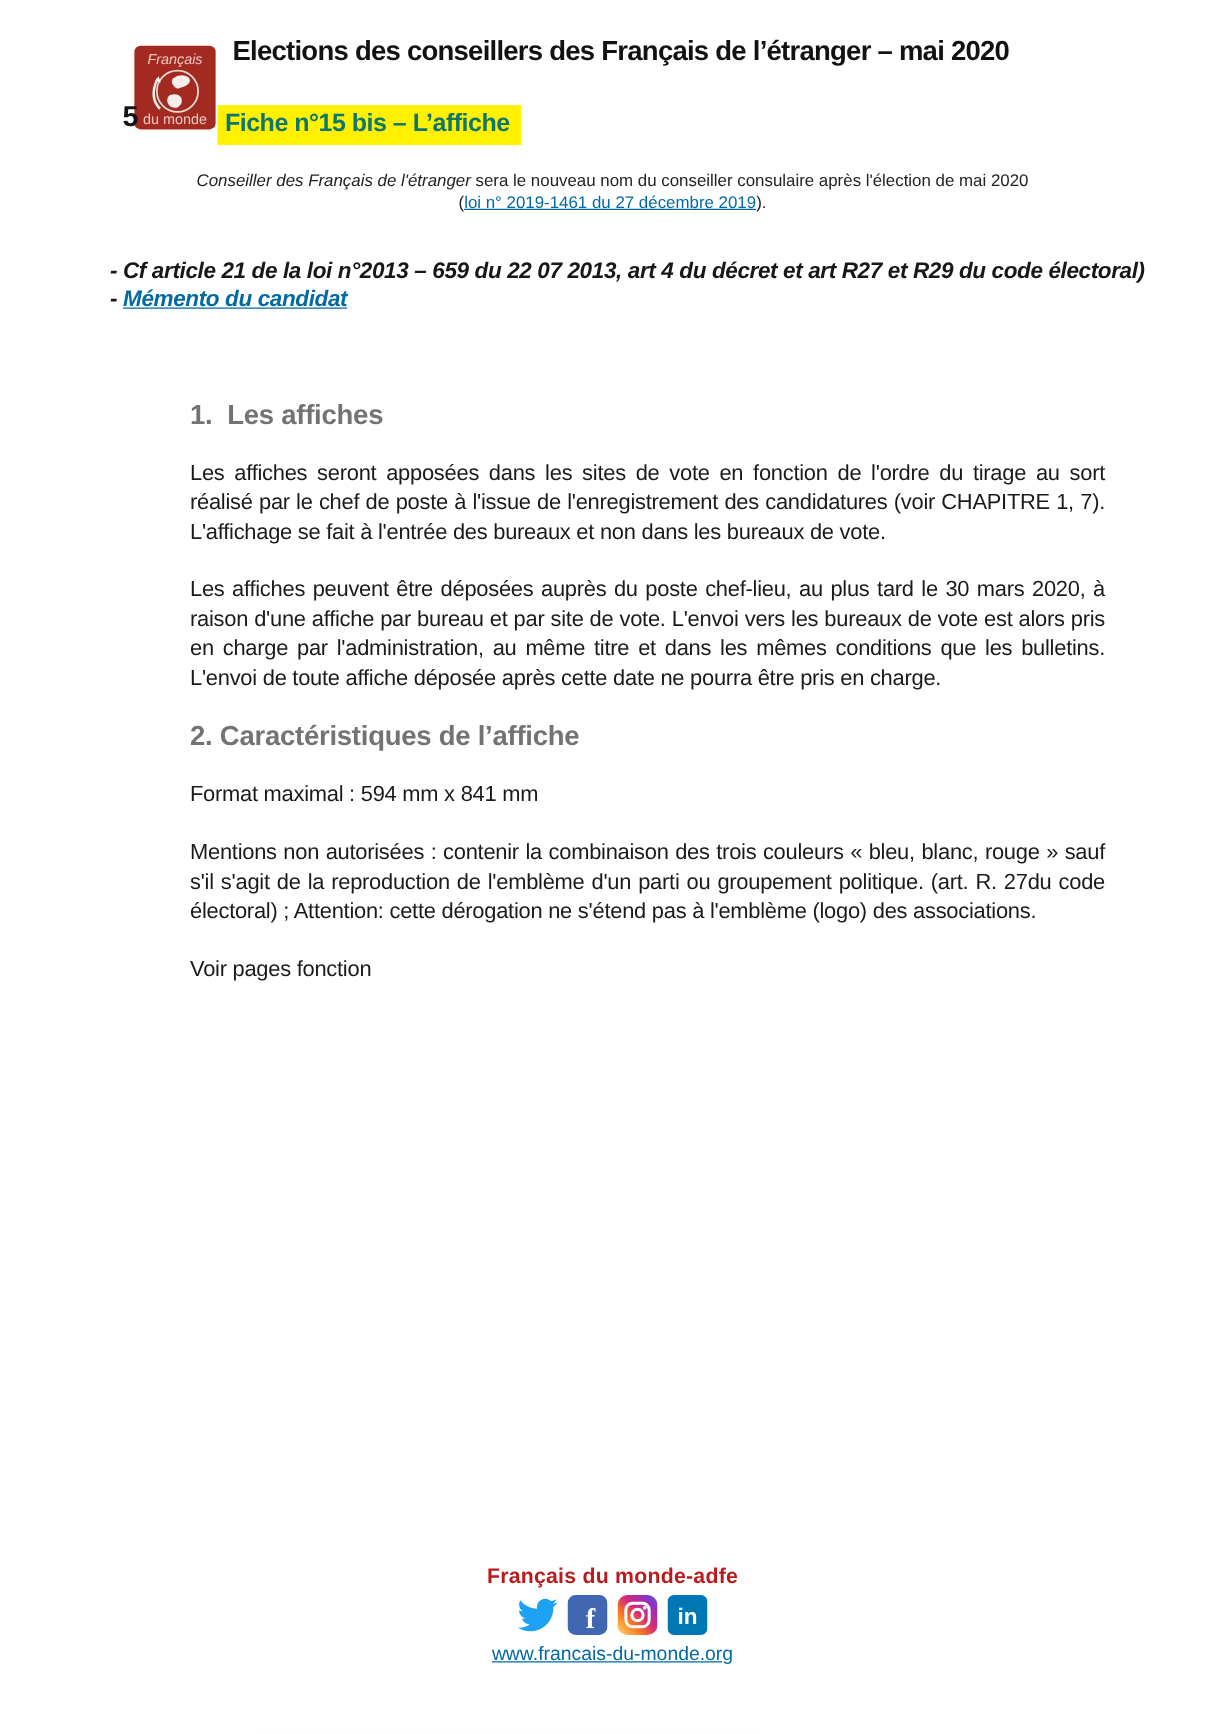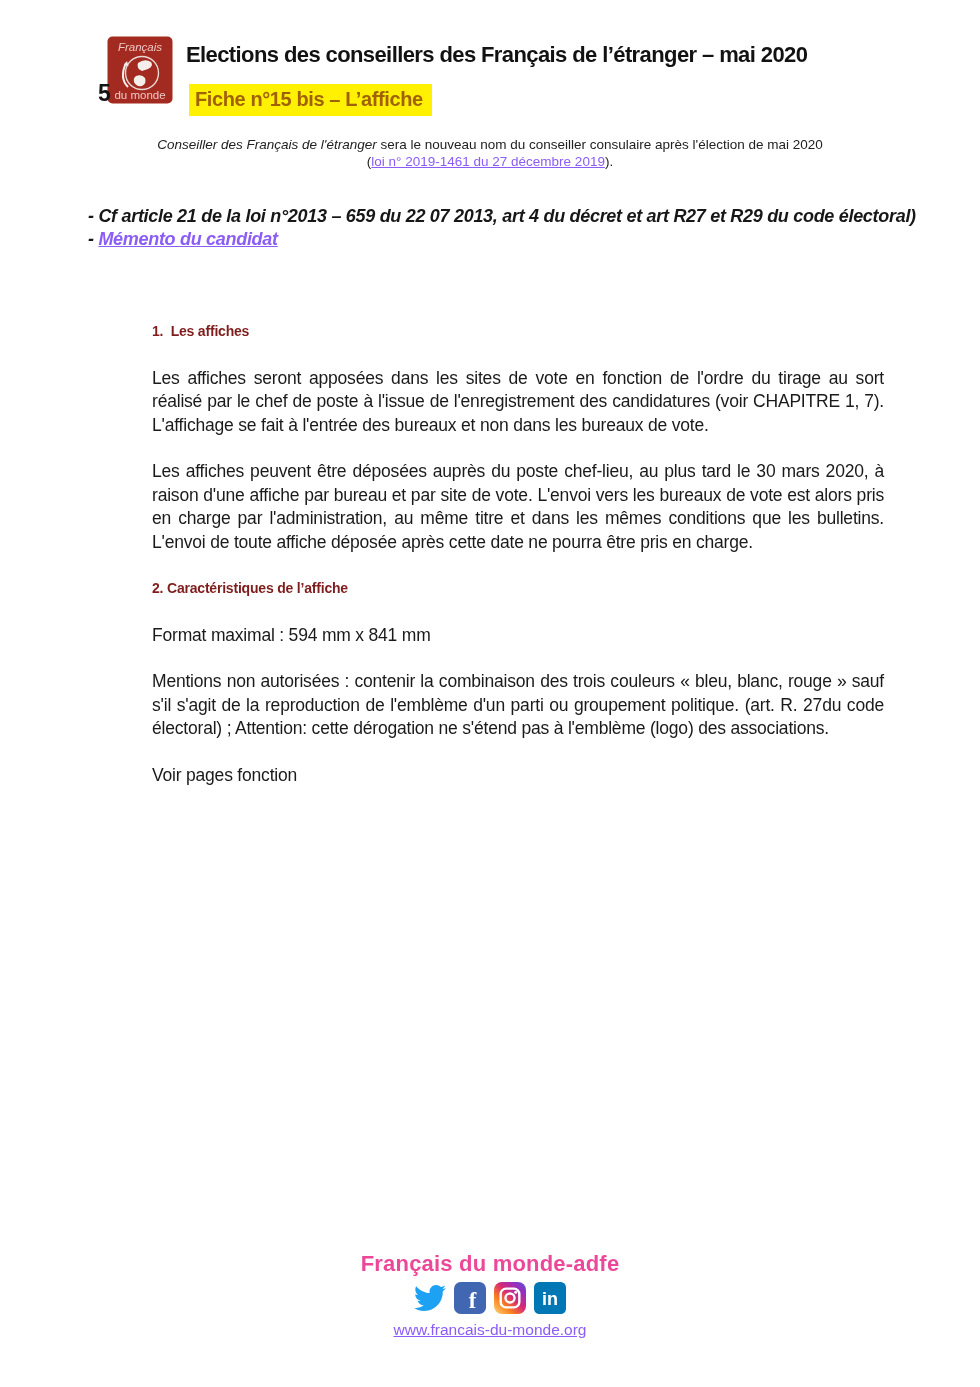--- a/index.html
+++ b/index.html
@@ -9,60 +9,60 @@
     overflow:hidden;
   }
   .page{position:absolute;inset:0;background:#FFFFFF;}
 
   
   .logo{position:absolute;left:107px;top:36px;width:80px;height:68px;}
   .page-number{
     position:absolute;left:98px;top:80px;font-size:23px;font-weight:700;color:#141414;
   }
   .doc-title{
-    position:absolute;left:186px;top:42px;margin:0;
+    position:absolute;left:186px;top:28px;margin:0;
     font-size:22px;font-weight:700;letter-spacing:-0.6px;color:#121212;white-space:nowrap;
   }
   .fiche-highlight{
-    position:absolute;left:189px;top:84px;
-    background:#FFF100;color:#a16207;
+    position:absolute;left:174px;top:84px;
+    background:#FFF100;color:#0f766e;
     font-size:20px;font-weight:700;letter-spacing:-0.4px;
     padding:4px 9px 5px 6px;white-space:nowrap;
   }
   .note{
     position:absolute;left:0;right:0;top:136px;margin:0;text-align:center;
     font-size:13.5px;line-height:17px;color:#222;
   }
   .note .it{font-style:italic;}
-  a.doc-link{color:#8b5cf6;text-decoration:underline;cursor:pointer;}
+  a.doc-link{color:#0369a1;text-decoration:underline;cursor:pointer;}
 
   
   .refs{
     position:absolute;left:88px;top:205px;margin:0;
     font-size:18px;font-weight:700;font-style:italic;letter-spacing:-0.3px;
     line-height:23px;color:#171717;
   }
 
   
   .content{
     position:absolute;left:152px;top:320px;width:748px;
     font-size:17.5px;letter-spacing:-0.2px;line-height:23.5px;color:#1A1A1A;
   }
   .sec-heading{
-    margin:0 0 23px 0;font-size:14px;font-weight:700;white-space:pre-wrap;color:#7f1d1d;
+    margin:0 0 23px 0;font-size:22px;font-weight:700;white-space:pre-wrap;color:#737373;
   }
   .content p{margin:0 16px 23px 0;text-align:justify;}
   .content p.noj{text-align:left;}
 
   
   .footer{
     position:absolute;left:0;right:0;top:1251px;text-align:center;
   }
   .footer-brand{
-    margin:0 0 5px 0;font-size:22px;font-weight:700;color:#ec4899;letter-spacing:0.2px;
+    margin:0 0 5px 0;font-size:17px;font-weight:700;color:#b91c1c;letter-spacing:0.2px;
   }
   .social-row{display:flex;justify-content:center;align-items:center;gap:8px;margin:0 0 7px 0;}
   .social-row .sicon{display:inline-block;width:32px;height:32px;cursor:pointer;}
   .social-row .sicon svg{display:block;}
   .footer-link{font-size:15.5px;}
 </style>
 </head>
 <body>
 
 <div class="page">

